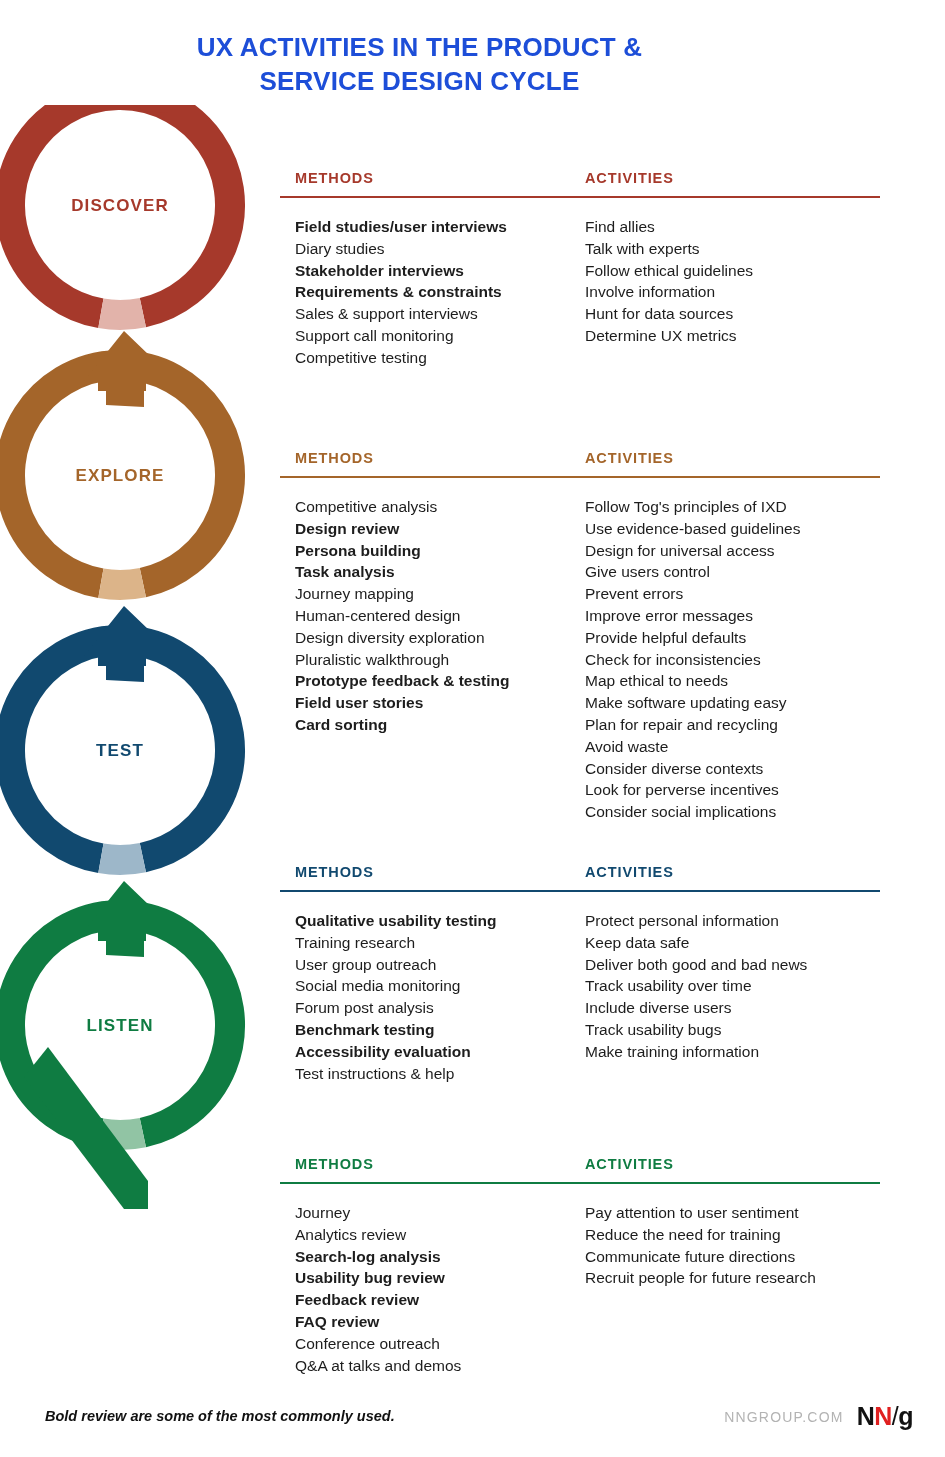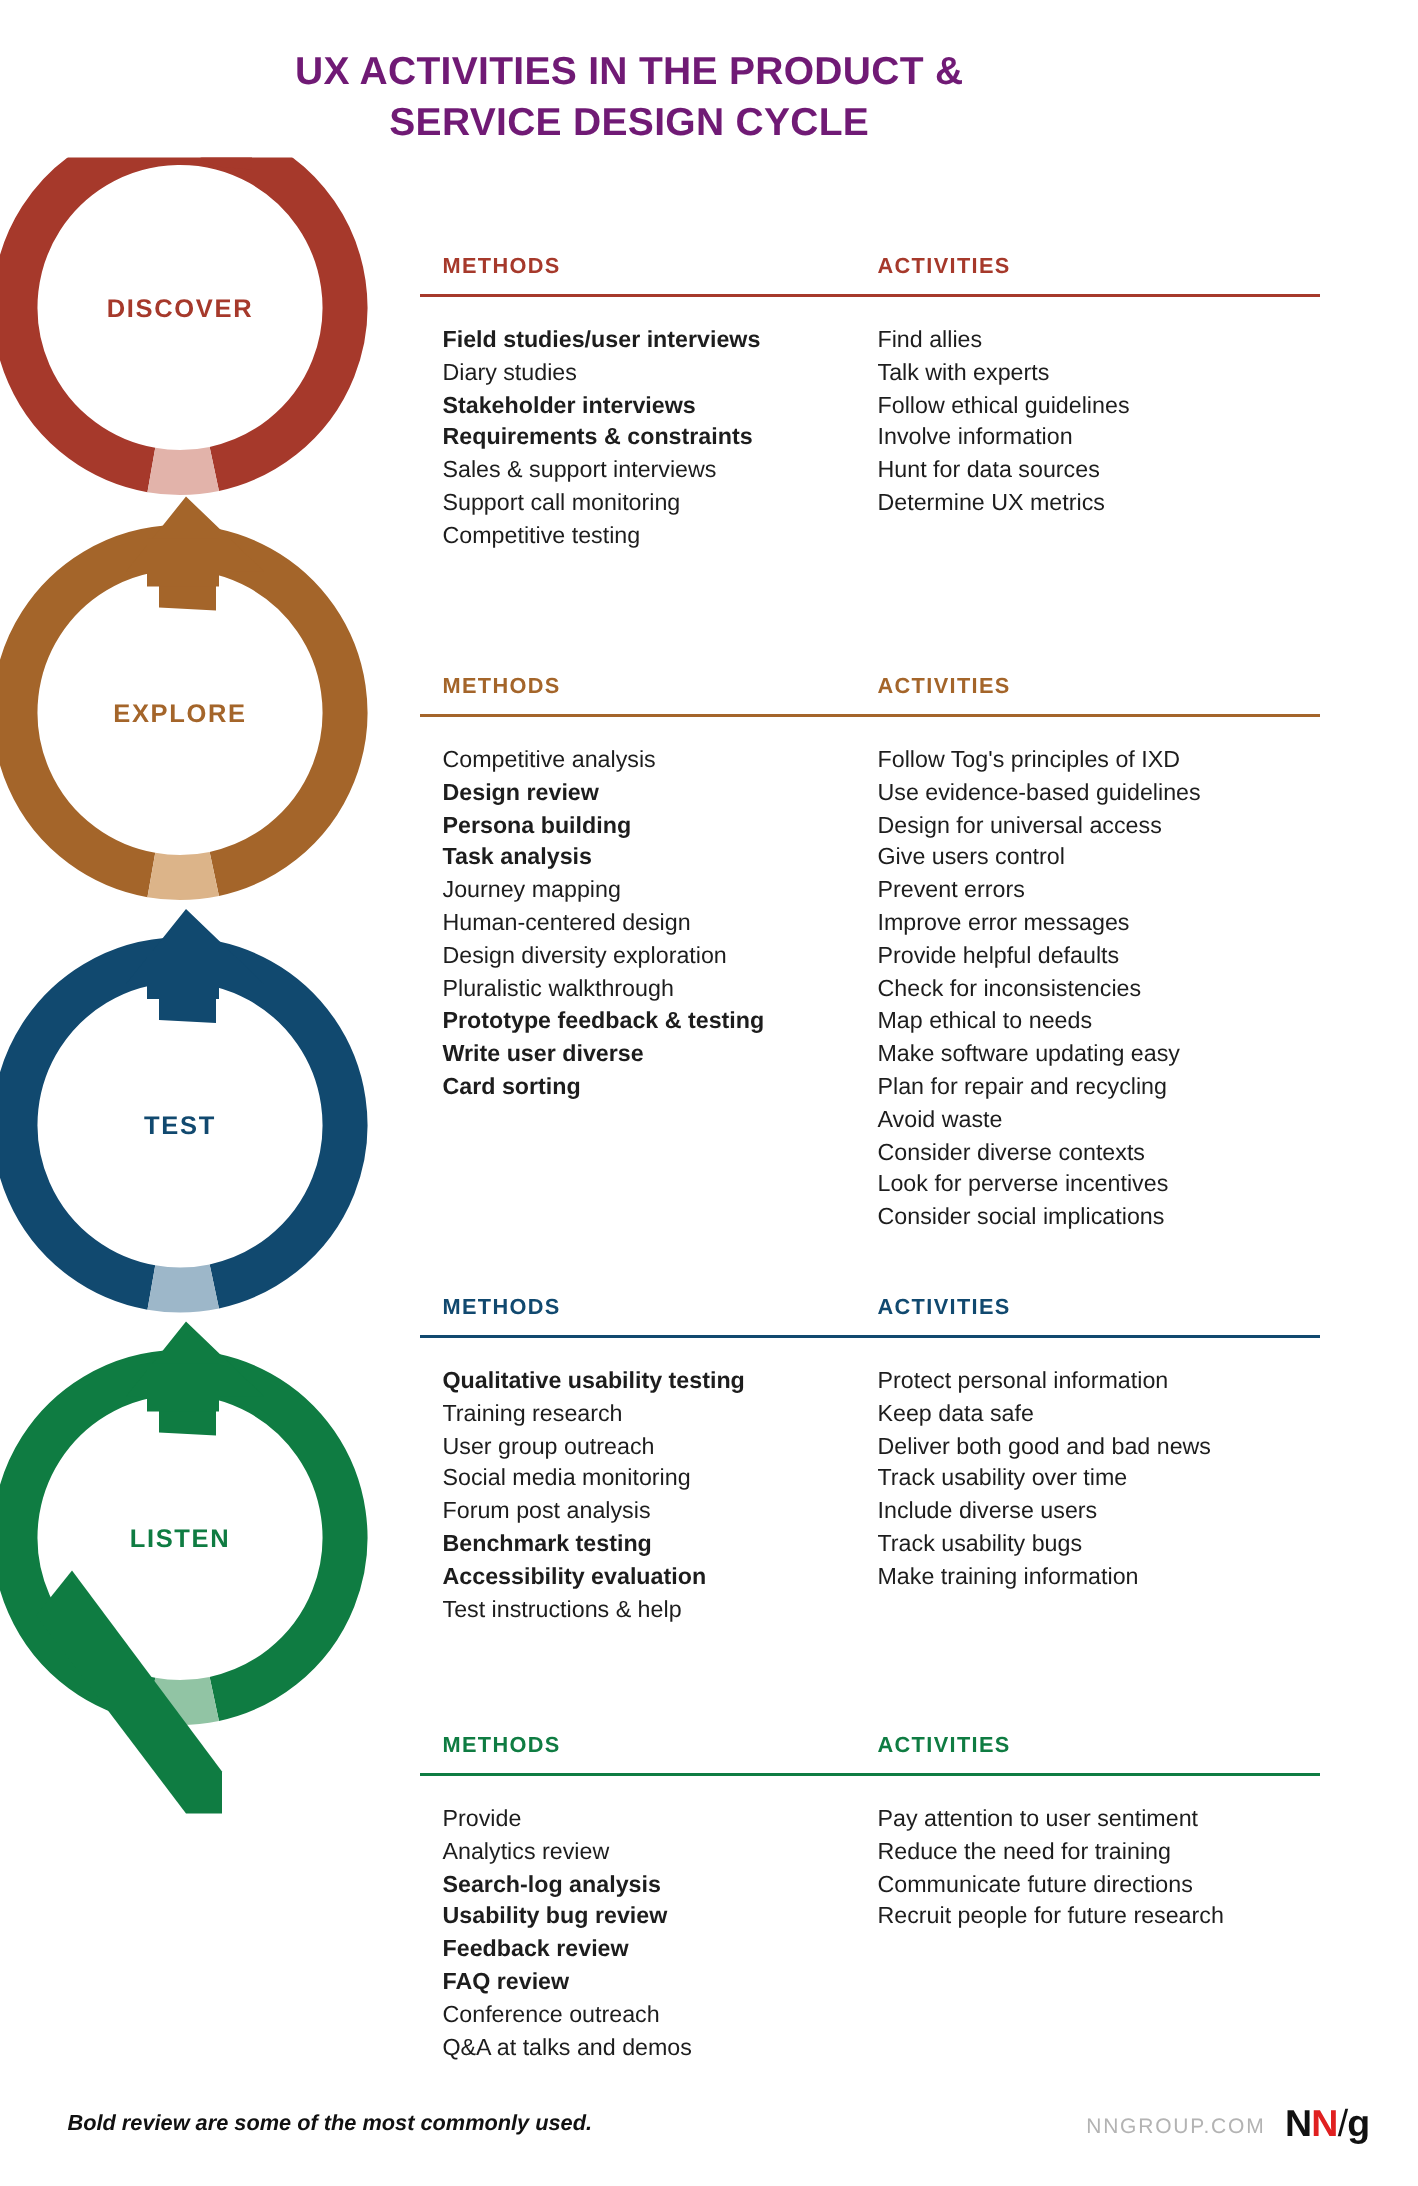--- a/index.html
+++ b/index.html
@@ -4,21 +4,21 @@
 <style>
   html,body{margin:0;padding:0;background:#ffffff;}
   body{
     width:945px;height:1457px;position:relative;overflow:hidden;
     font-family:"Liberation Sans","DejaVu Sans",sans-serif;
     color:#1a1a1a;
   }
   #page-title{
     position:absolute;left:0;top:30px;width:839px;text-align:center;
     font-size:26px;font-weight:bold;letter-spacing:.2px;line-height:1.32;
-    color:#701a75;
+    color:#1d4ed8;
   }
   #page-title .ln{display:block;}
 
   #cycle-diagram{position:absolute;left:0;top:105px;width:330px;height:1230px;}
 
   .section{position:absolute;}
   .sec-head{position:absolute;left:0;top:0;width:100%;height:34px;}
   .col-head{
     position:absolute;top:0;font-size:14.5px;font-weight:bold;
     letter-spacing:.9px;
@@ -126,21 +126,21 @@
         <div class="col methods">
           <div class="item">Competitive analysis</div>
           <div class="item bold">Design review</div>
           <div class="item bold">Persona building</div>
           <div class="item bold">Task analysis</div>
           <div class="item">Journey mapping</div>
           <div class="item">Human-centered design</div>
           <div class="item">Design diversity exploration</div>
           <div class="item">Pluralistic walkthrough</div>
           <div class="item bold">Prototype feedback &amp; testing</div>
-          <div class="item bold">Write user diverse</div>
+          <div class="item bold">Field user stories</div>
           <div class="item bold">Card sorting</div>
         </div>
         <div class="col activities">
           <div class="item">Follow Tog's principles of IXD</div>
           <div class="item">Use evidence-based guidelines</div>
           <div class="item">Design for universal access</div>
           <div class="item">Give users control</div>
           <div class="item">Prevent errors</div>
           <div class="item">Improve error messages</div>
           <div class="item">Provide helpful defaults</div>
@@ -184,21 +184,21 @@
       </div>
     </div>
     <div class="section" style="left: 280px; top: 1156px; width: 600px;">
       <div class="sec-head">
         <div class="col-head methods" style="color: rgb(15, 124, 66);">METHODS</div>
         <div class="col-head activities" style="color: rgb(15, 124, 66);">ACTIVITIES</div>
         <div class="rule" style="background: rgb(15, 124, 66);"></div>
       </div>
       <div class="cols">
         <div class="col methods">
-          <div class="item">Provide</div>
+          <div class="item">Journey</div>
           <div class="item">Analytics review</div>
           <div class="item bold">Search-log analysis</div>
           <div class="item bold">Usability bug review</div>
           <div class="item bold">Feedback review</div>
           <div class="item bold">FAQ review</div>
           <div class="item">Conference outreach</div>
           <div class="item">Q&amp;A at talks and demos</div>
         </div>
         <div class="col activities">
           <div class="item">Pay attention to user sentiment</div>

